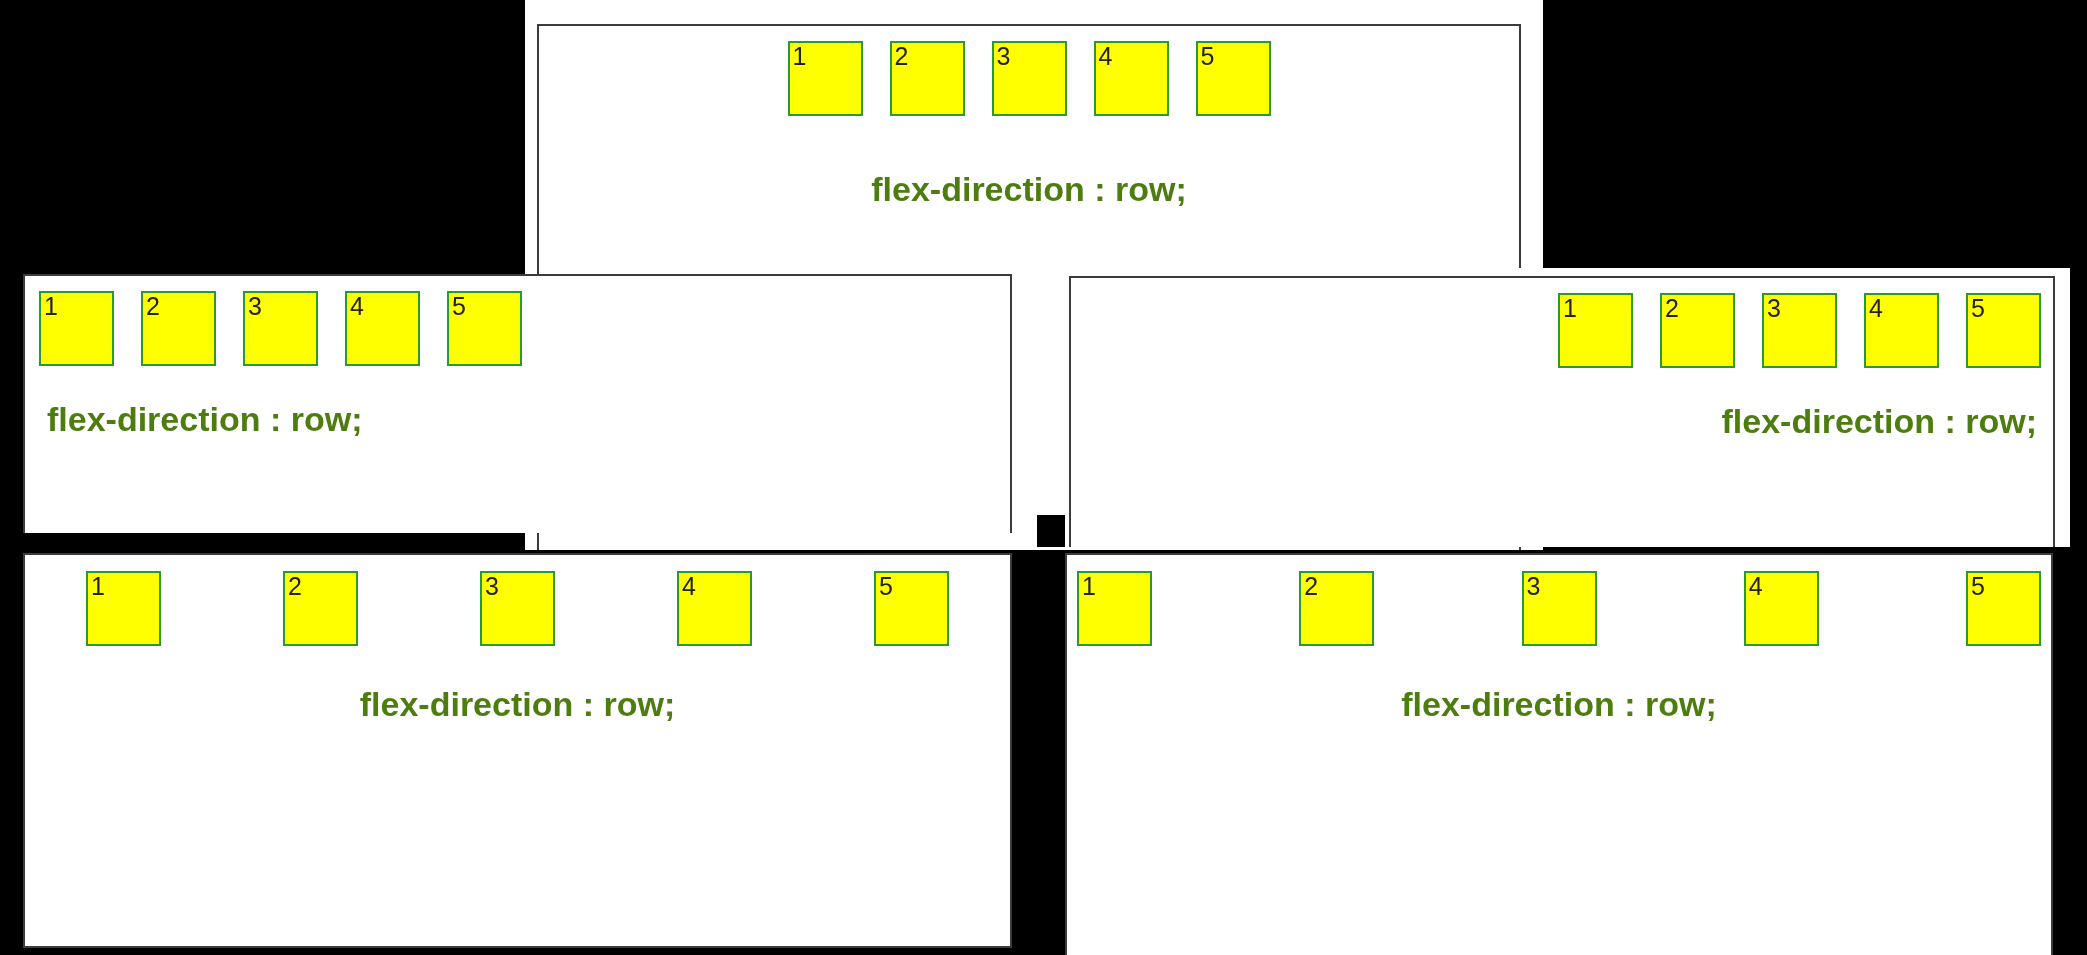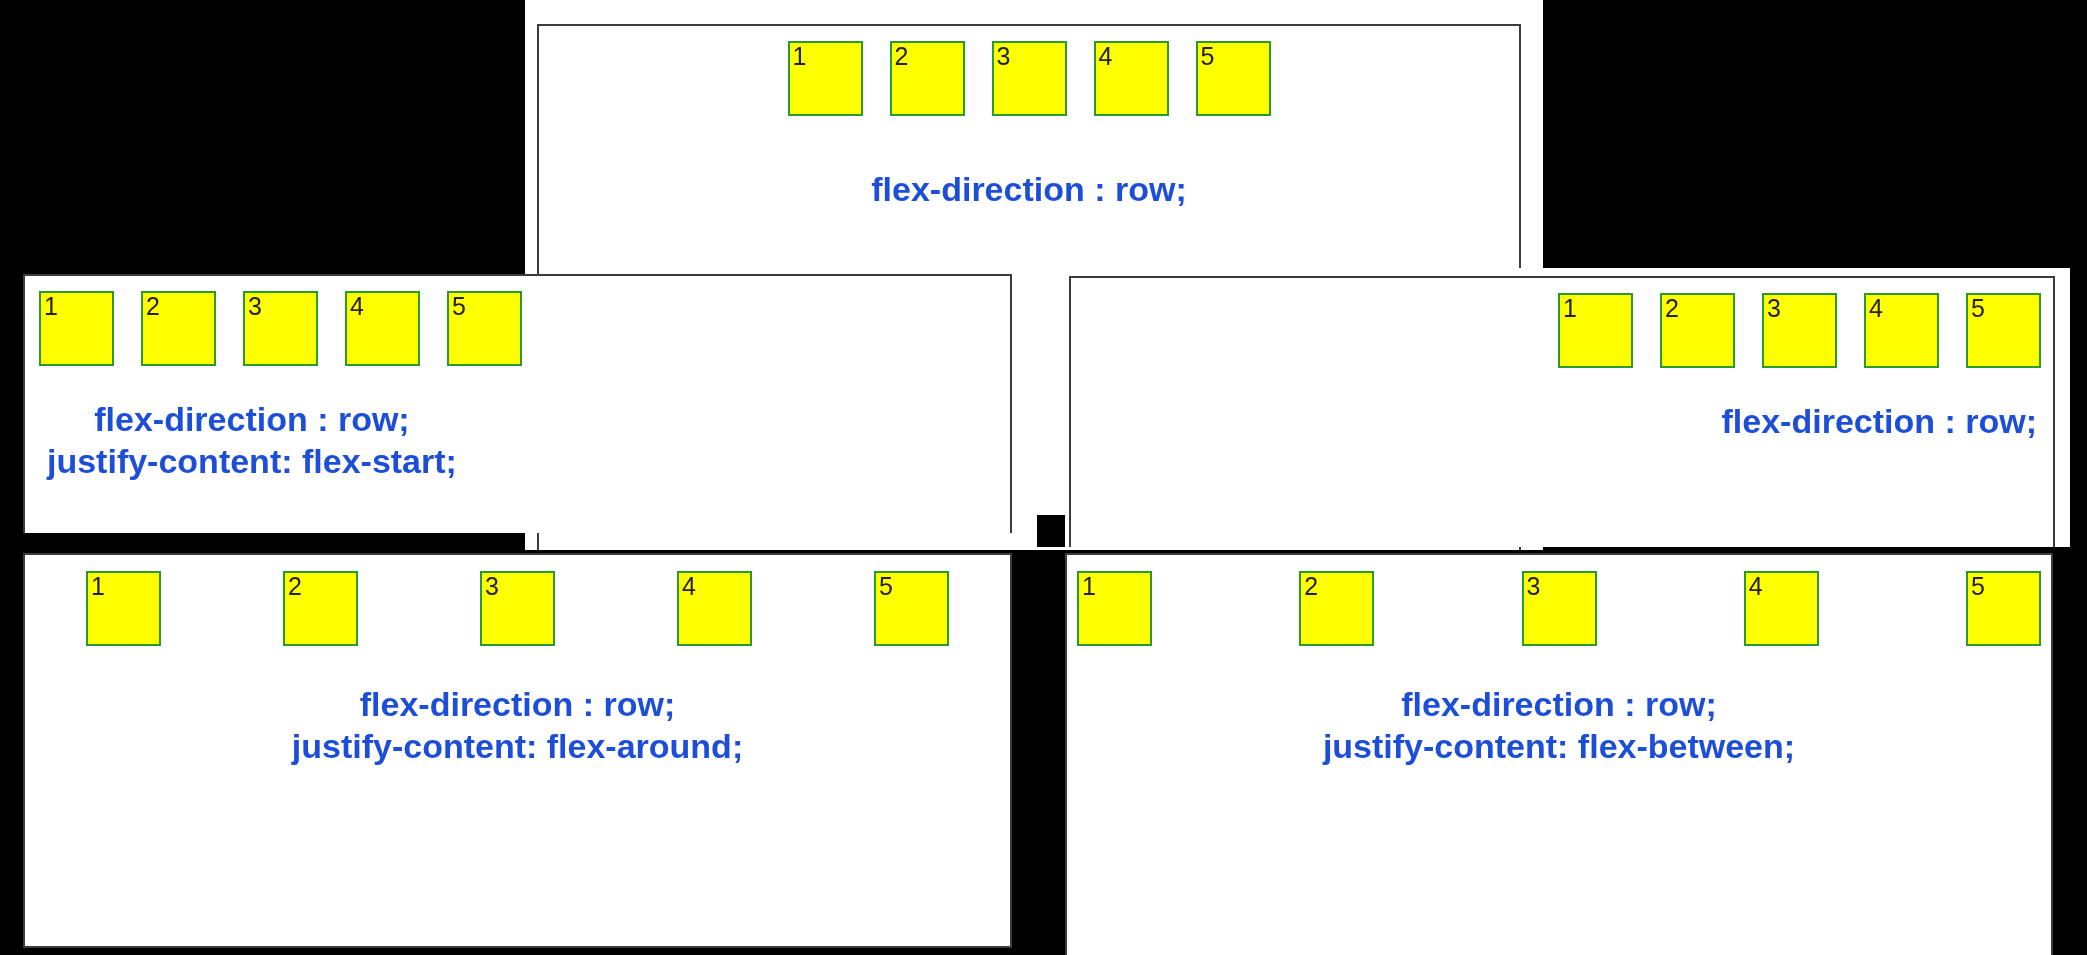--- a/index.html
+++ b/index.html
@@ -30,21 +30,21 @@
   .row.between{justify-content:space-between;gap:0;padding:0 10px;}
   .row.mt-bot{margin-top:16px;}
 
   .box{
     flex:0 0 75px;width:75px;height:75px;box-sizing:border-box;
     background:#ffff00;border:2px solid #2a9a2e;
     font-size:25px;line-height:27px;color:#222222;padding-left:3px;
   }
 
   
-  .caption{font-weight:700;font-size:34px;line-height:42px;color:#1d4ed8;}
+  .caption{font-weight:700;font-size:34px;line-height:42px;color:#4d7c0f;}
   .cap-center{text-align:center;}
   .cap-left-anchor{text-align:left;padding-left:22px;}
   .cap-right-anchor{text-align:right;padding-right:16px;}
   .cap-block{display:inline-block;text-align:center;}
   .cap-mt-top{margin-top:52px;}
   .cap-mt-mid{margin-top:32px;}
   .cap-mt-bot{margin-top:37px;}
 </style>
 </head>
 <body>
@@ -70,21 +70,20 @@
     <div class="row start">
       <div class="box"><span>1</span></div>
       <div class="box"><span>2</span></div>
       <div class="box"><span>3</span></div>
       <div class="box"><span>4</span></div>
       <div class="box"><span>5</span></div>
     </div>
     <div class="caption cap-left-anchor cap-mt-mid">
       <div class="cap-block">
         <div>flex-direction : row;</div>
-        <div>justify-content: flex-start;</div>
       </div>
     </div>
   </div>
 
   <div class="sheet" id="sheet-mid-right">
     <div class="frame no-bottom" id="frame-mid-right">
       <div class="row end">
         <div class="box"><span>1</span></div>
         <div class="box"><span>2</span></div>
         <div class="box"><span>3</span></div>
@@ -102,33 +101,31 @@
   <div class="frame" id="frame-bot-left">
     <div class="row around mt-bot">
       <div class="box"><span>1</span></div>
       <div class="box"><span>2</span></div>
       <div class="box"><span>3</span></div>
       <div class="box"><span>4</span></div>
       <div class="box"><span>5</span></div>
     </div>
     <div class="caption cap-center cap-mt-bot">
       <div>flex-direction : row;</div>
-      <div>justify-content: flex-around;</div>
     </div>
   </div>
 
   <div class="frame" id="frame-bot-right">
     <div class="row between mt-bot">
       <div class="box"><span>1</span></div>
       <div class="box"><span>2</span></div>
       <div class="box"><span>3</span></div>
       <div class="box"><span>4</span></div>
       <div class="box"><span>5</span></div>
     </div>
     <div class="caption cap-center cap-mt-bot">
       <div>flex-direction : row;</div>
-      <div>justify-content: flex-between;</div>
     </div>
   </div>
 
   <div id="black-square"></div>
 
 </div>
 
 </body></html>

